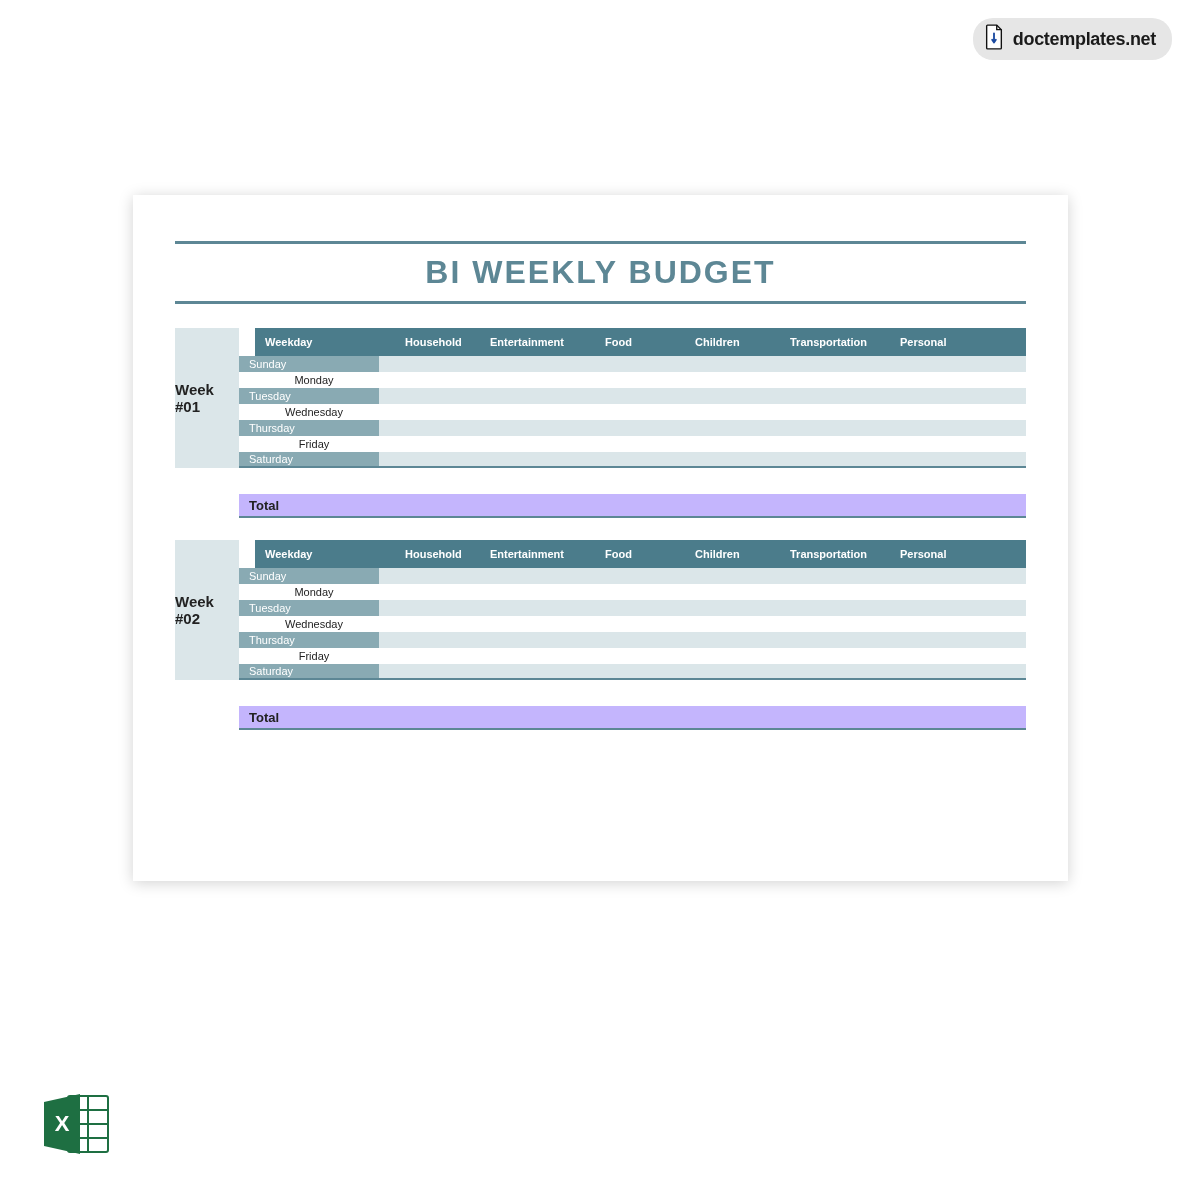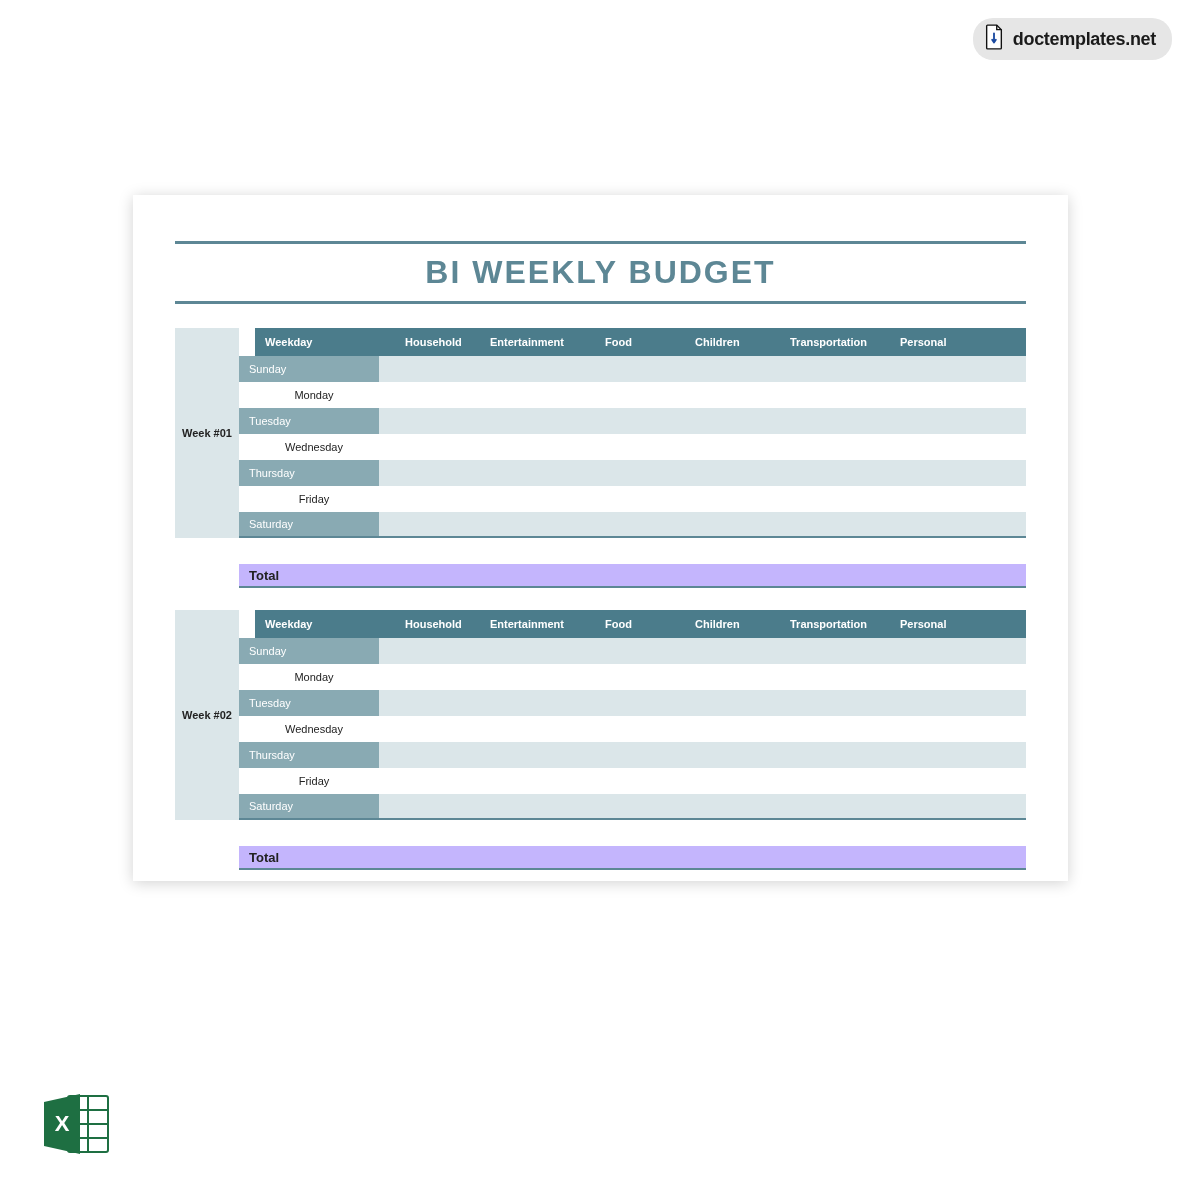--- a/index.html
+++ b/index.html
@@ -56,21 +56,21 @@
 
   
   .week-block { display: flex; margin-bottom: 26px; }
   .week-label {
     width: 64px;
     min-height: 100%;
     background: #dbe6e9;
     display: flex;
     align-items: center;
     justify-content: center;
-    font-size: 11px;
+    font-size: 15px;
     font-weight: 700;
     color: #222;
   }
   .week-grid { flex: 1; }
 
   .grid-header {
     display: grid;
     grid-template-columns: 140px 85px 115px 90px 95px 110px 90px;
     background: #4b7c8b;
     color: #fff;
@@ -78,21 +78,21 @@
     font-weight: 700;
     height: 28px;
     align-items: center;
     margin-left: 16px;
   }
   .grid-header > div { padding-left: 10px; }
 
   .grid-row {
     display: grid;
     grid-template-columns: 140px 85px 115px 90px 95px 110px 90px;
-    height: 26px;
+    height: 16px;
     align-items: center;
     font-size: 11px;
     color: #222;
   }
   .grid-row > div { padding-left: 10px; }
   .grid-row .day-cell { font-weight: 400; }
 
   .grid-row.odd { background: #dbe6e9; }
   .grid-row.odd .day-cell { background: #89aab3; color: #fff; height:100%; display:flex; align-items:center; }
   .grid-row.even { background: #ffffff; text-align: center; }

